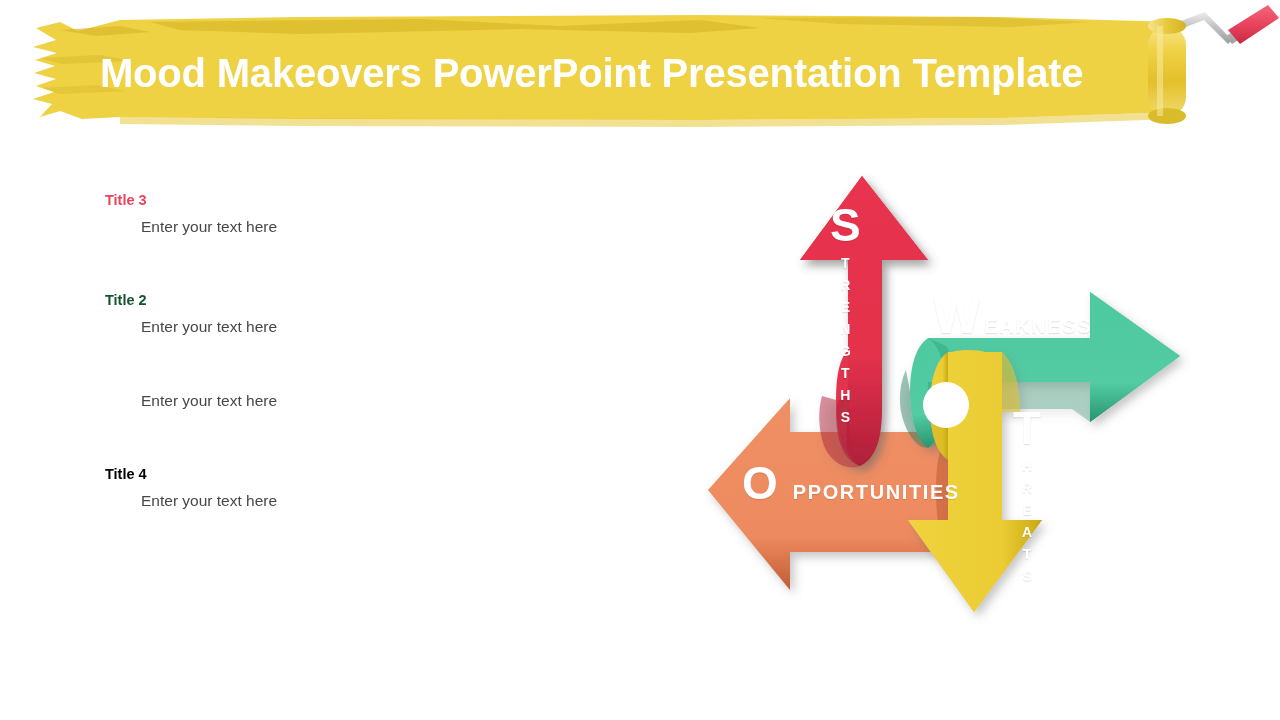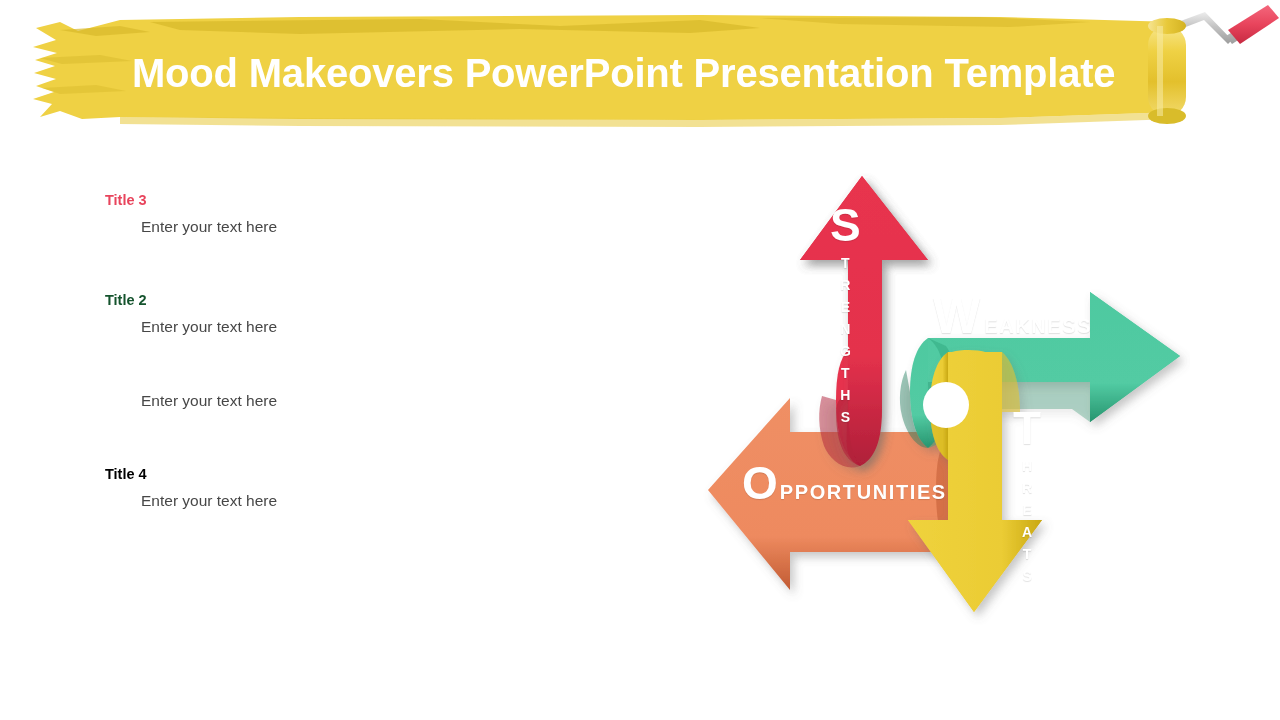--- a/index.html
+++ b/index.html
@@ -27,21 +27,20 @@
   #banner-title {
     position: absolute;
     left: 100px; top: 48px;
     width: 1070px;
     font-size: 40px;
     font-weight: bold;
     color: #ffffff;
     letter-spacing: -0.2px;
     white-space: nowrap;
     line-height: 50px;
-    margin-left: 32px;
   }
 
   
   #left-list {
     position: absolute;
     left: 105px; top: 190px;
     width: 400px;
   }
   .text-block { margin-bottom: 52px; }
   .block-title {
@@ -95,21 +94,21 @@
   }
   #lbl-w .big-letter { font-size: 50px; }
   #lbl-w .rest-letters { margin-left: 4px; }
 
   
   #lbl-o {
     left: 52px; top: 300px;
     display: flex; align-items: baseline;
   }
   #lbl-o .big-letter { font-size: 46px; }
-  #lbl-o .rest-letters { margin-left: 2px; text-align: right; }
+  #lbl-o .rest-letters { margin-left: 15px; text-align: right; }
 
   
   #lbl-t {
     left: 323px; top: 245px;
     display: flex; flex-direction: column; align-items: center;
   }
   #lbl-t .big-letter { font-size: 46px; }
   #lbl-t .stack {
     display: flex; flex-direction: column; align-items: center;
     font-size: 14px; font-weight: bold; margin-top: 4px;

